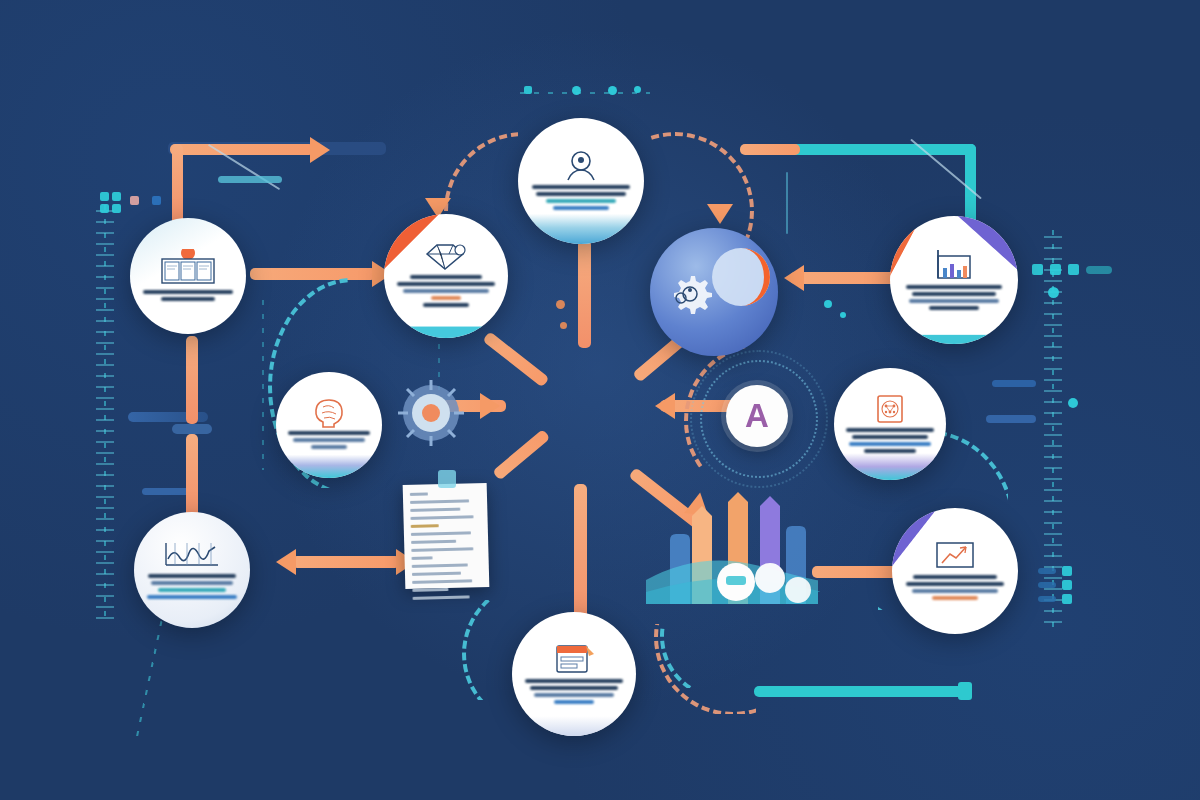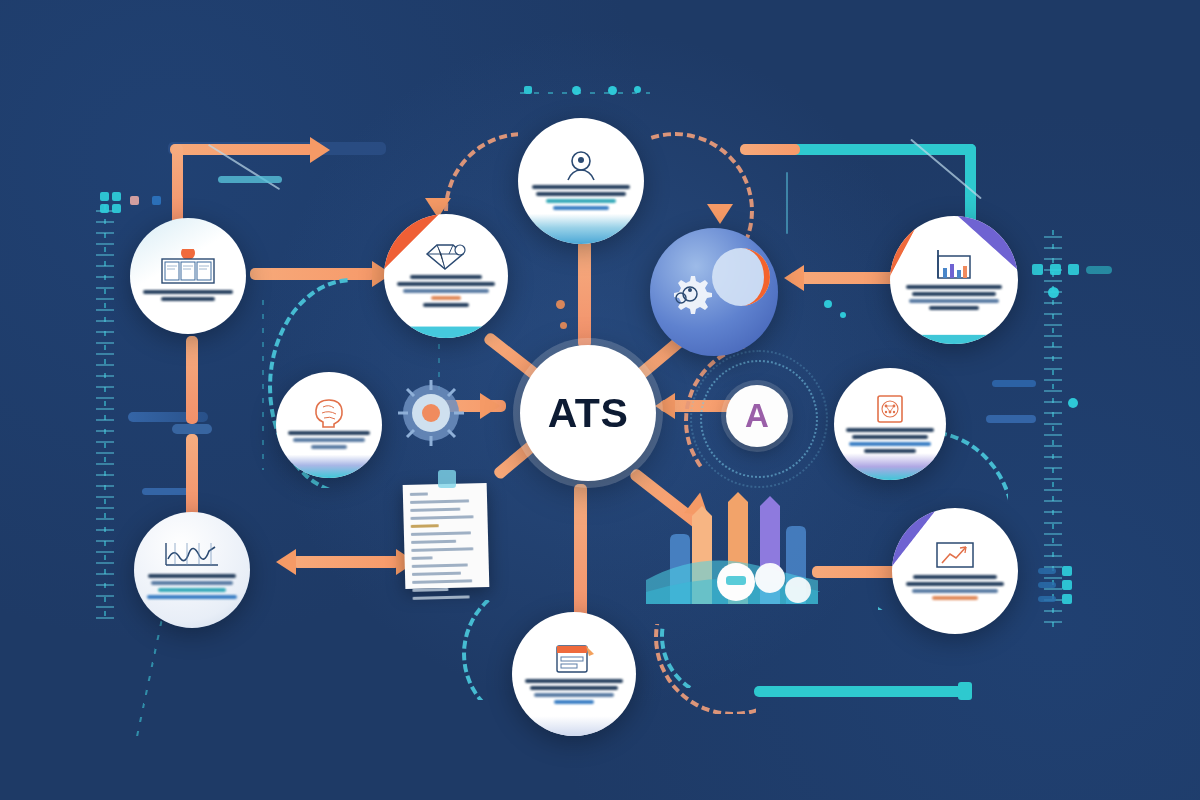--- a/index.html
+++ b/index.html
@@ -464,17 +464,14 @@
       <div class="blurline bl-mid" style="width:86%"></div>
       <div class="blurline bl-orange" style="width:46%"></div>
       <span class="hiddentxt">reporting-dashboard</span>
     </div>
   </div>
 
   <div class="node" id="node-a">
     <span class="atxt">A</span>
   </div>
 
-  <div class="node" id="hub">
-    <span class="hubtxt">ATS</span>
-  </div>
 
 </div>
 
 </body></html>

